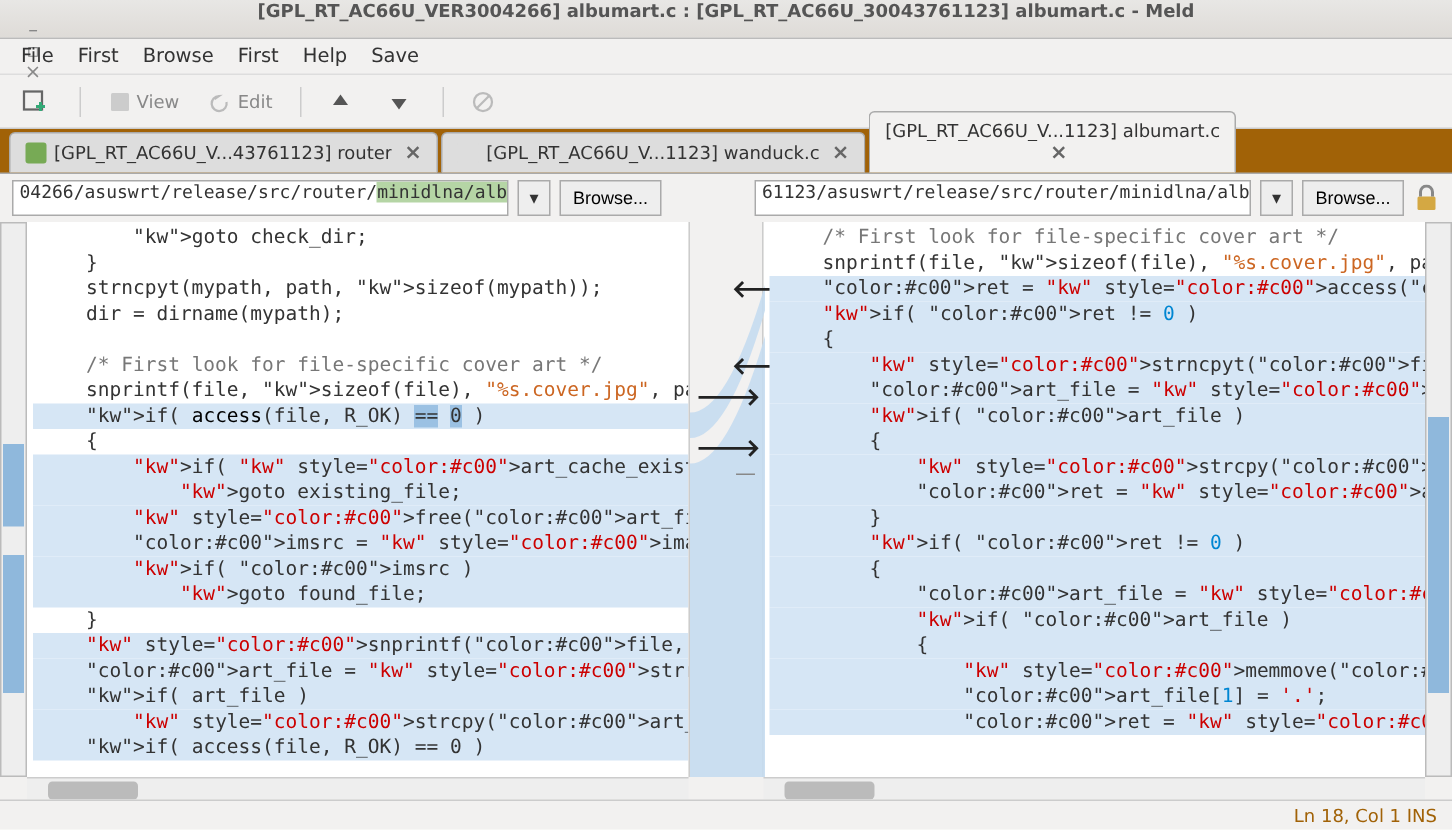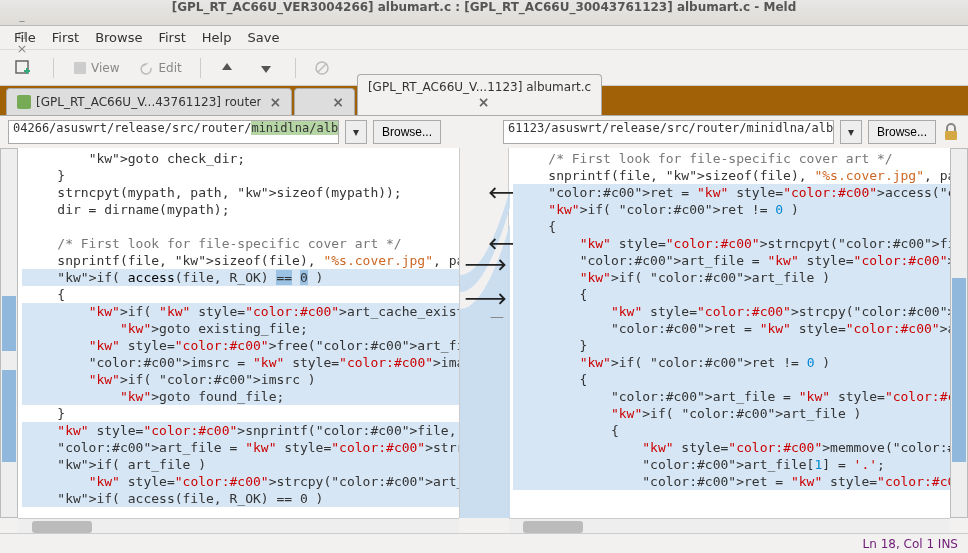--- a/index.html
+++ b/index.html
@@ -34,21 +34,21 @@
 .code .ln { display:block; min-height:17px; padding-left:4px; }
 .fn { color:#000; }
 .str { color:#c62; }
 .num { color:#0086d2; }
 .diff-bg { background:#d6e6f5; }
 .diff-hl { background:#9bc1e3; }
 .overview { width:18px; background:#eee; border:1px solid #bbb; position:relative; }
 .overview .mark { position:absolute; left:1px; right:1px; background:#8fb8dc; }
 .scrollbar-h { height:16px; background:#eee; border-top:1px solid #ccc; position:relative; }
 .scrollbar-h .thumb { position:absolute; top:2px; height:12px; background:#bbb; border-radius:3px; }
-.statusbar { position:absolute; bottom:0; left:0; right:0; height:20px; background:#f2f1f0; border-top:1px solid #ccc; display:flex; align-items:center; justify-content:flex-end; padding:0 10px; font-size:12px; color:#701a75; }
+.statusbar { position:absolute; bottom:0; left:0; right:0; height:20px; background:#f2f1f0; border-top:1px solid #ccc; display:flex; align-items:center; justify-content:flex-end; padding:0 10px; font-size:12px; color:#a16207; }
 .arrow { position:absolute; font-size:16px; font-weight:bold; color:#222; }
 </style>
 </head>
 <body>
 
 <div class="titlebar">
   <div class="icon"></div>
   <div class="title">[GPL_RT_AC66U_VER3004266] albumart.c : [GPL_RT_AC66U_30043761123] albumart.c - Meld</div>
   <div class="win-btn">–</div>
   <div class="win-btn">▫</div>
@@ -106,20 +106,21 @@
 </div>
 
 <div class="tabbar">
   <div class="tab">
     <div class="ticon" style="background:#7a5"></div>
     <span class="tlabel">[GPL_RT_AC66U_V...43761123] router</span>
     <span class="tclose">×</span>
   </div>
   <div class="tab">
     <div class="ticon"></div>
+    <span class="tlabel">[GPL_RT_AC66U_V...1123] wanduck.c</span>
     <span class="tclose">×</span>
   </div>
   <div class="tab active">
     <span class="tlabel">[GPL_RT_AC66U_V...1123] albumart.c</span>
     <span class="tclose">×</span>
   </div>
 </div>
 
 <div class="pathbar">
   <div class="pathinput" style="direction:ltr">

